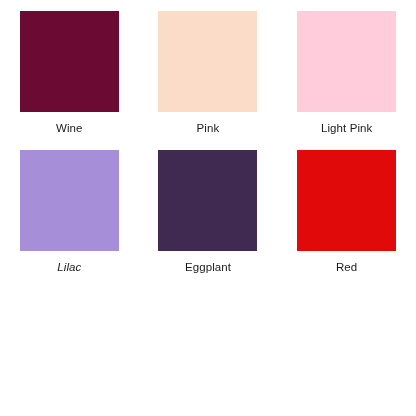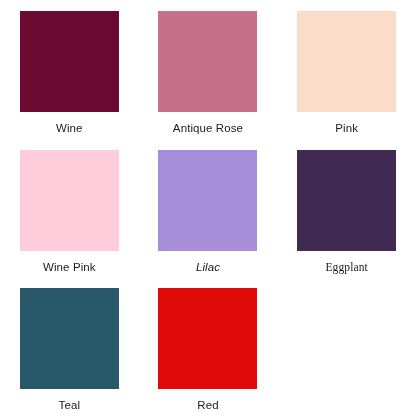--- a/index.html
+++ b/index.html
@@ -52,49 +52,41 @@
 </head>
 <body style="background: rgb(255, 255, 255);">
 
 <div class="swatch-board">
 
   <div class="swatch-cell">
     <div class="swatch-chip" style="background-color: rgb(107, 11, 51);"></div>
     <div class="swatch-label" style="color: rgb(27, 27, 27);">Wine</div>
   </div>
 
-  <div class="swatch-cell">
-    <div class="swatch-chip" style="background-color: rgb(200, 112, 137);"></div>
-    <div class="swatch-label" style="color: rgb(27, 27, 27);">Antique Rose</div>
-  </div>
 
   <div class="swatch-cell">
     <div class="swatch-chip" style="background-color: rgb(251, 220, 201);"></div>
     <div class="swatch-label" style="color: rgb(27, 27, 27);">Pink</div>
   </div>
 
   <div class="swatch-cell">
     <div class="swatch-chip" style="background-color: rgb(254, 204, 219);"></div>
-    <div class="swatch-label" style="color: rgb(27, 27, 27);">Wine Pink</div>
+    <div class="swatch-label" style="color: rgb(27, 27, 27);">Light Pink</div>
   </div>
 
   <div class="swatch-cell">
     <div class="swatch-chip" style="background-color: rgb(167, 142, 216);"></div>
     <div class="swatch-label" style="color: rgb(27, 27, 27); font-style: italic;">Lilac</div>
   </div>
 
 
   <div class="swatch-cell">
     <div class="swatch-chip" style="background-color: rgb(65, 42, 82);"></div>
-    <div class="swatch-label" style="color: rgb(27, 27, 27); font-family: Liberation Serif, serif;">Eggplant</div>
+    <div class="swatch-label" style="color: rgb(27, 27, 27);">Eggplant</div>
   </div>
 
-  <div class="swatch-cell">
-    <div class="swatch-chip" style="background-color: rgb(39, 89, 107);"></div>
-    <div class="swatch-label" style="color: rgb(27, 27, 27);">Teal</div>
-  </div>
 
   <div class="swatch-cell">
     <div class="swatch-chip" style="background-color: rgb(224, 10, 10);"></div>
     <div class="swatch-label" style="color: rgb(27, 27, 27);">Red</div>
   </div>
 
 </div>
 
 </body></html>

